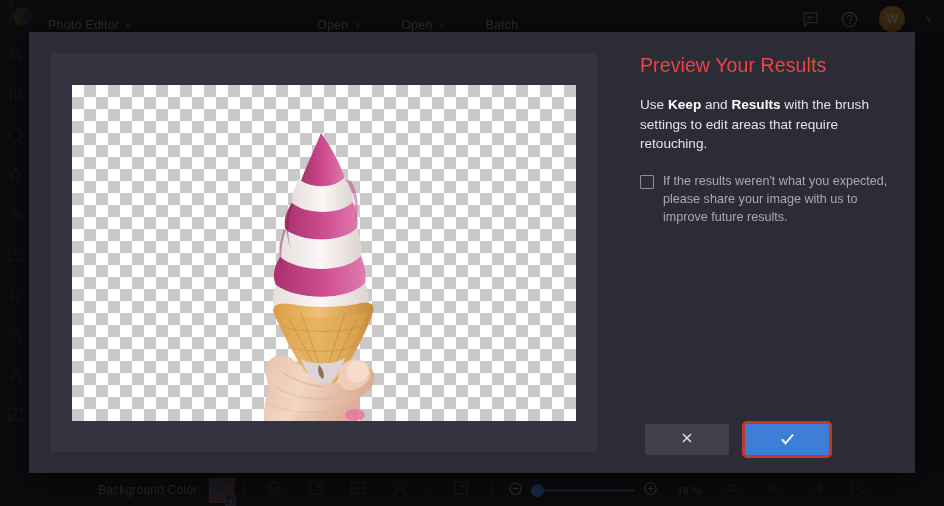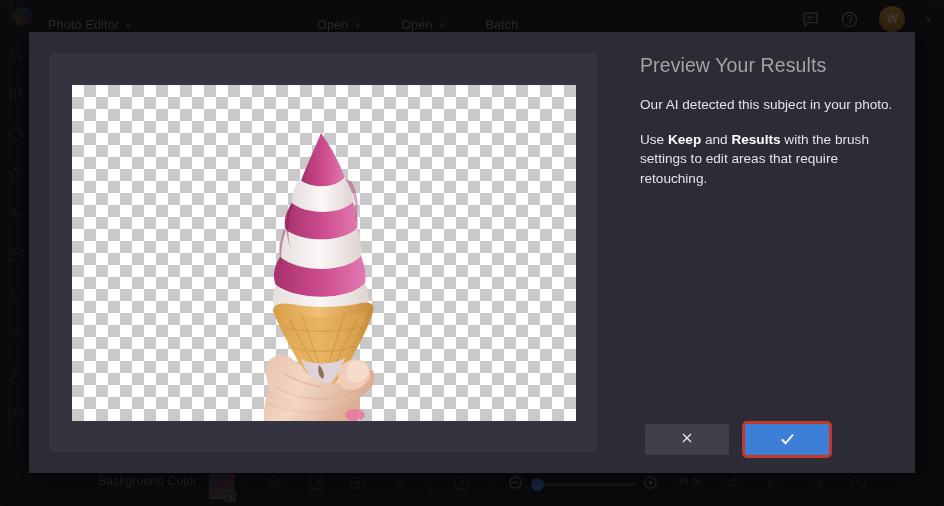--- a/index.html
+++ b/index.html
@@ -54,21 +54,21 @@
   .rail {
     position: absolute; left: 0; top: 32px; width: 30px; height: 442px;
     background: #141416; display: flex; flex-direction: column;
     align-items: center; padding-top: 14px; gap: 19px; z-index: 1;
   }
   .rail-ic { opacity: .20; }
 
   
   .bottombar {
     position: absolute; left: 0; bottom: 0; width: 944px; height: 32px;
-    background: #131316; display: flex; align-items: flex-start; z-index: 1;
+    background: #131316; display: flex; align-items: center; z-index: 1;
   }
   .bb-label { color:#6f6f79; font-size:12px; margin-left:98px; letter-spacing:.2px; }
   .bg-swatch {
     width: 25px; height: 25px; margin-left: 12px; position: relative;
     background: #4a4a52; border: 1px solid #5a5a63;
   }
   .bg-swatch::after{
     content:""; position:absolute; left:-3px; top:11px; width:34px; height:2px;
     background:#b03030; transform: rotate(-45deg);
   }
@@ -120,21 +120,21 @@
   .subject {
     position: absolute; left: 50%; transform: translateX(-50%);
     bottom: 0; top: 42px; width: 150px;
   }
 
   .modal-right {
     width: 297px; background: #2b2c36; padding: 22px 20px 0 22px;
     display: flex; flex-direction: column;
   }
   .panel-title {
-    color: #a3a3a3; font-size: 19.5px; font-weight: normal; margin-bottom: 18px;
+    color: #ef4444; font-size: 19.5px; font-weight: normal; margin-bottom: 18px;
     letter-spacing: .1px;
   }
   .para {
     color: #e2e2e9; font-size: 13.6px; line-height: 19.5px; margin-bottom: 15px;
   }
   .para b { font-weight: bold; color:#fff;margin-top:8px; }
   .checkrow { display: flex; gap: 9px; margin-top: 3px; }
   .cbox {
     width: 14px; height: 14px; min-width: 14px; margin-top: 3px;
     border: 1px solid #8d8d99; border-radius: 1px; background: transparent;
@@ -412,26 +412,29 @@
               <ellipse cx="106" cy="288" rx="10" ry="6" fill="#e8789f" opacity=".85"></ellipse>
             </svg>
           </div>
         </div>
       </div>
     </div>
 
     <div class="modal-right">
       <div class="panel-title">Preview Your Results</div>
 
-      <div class="para">Our AI detected this subject in your photo.</div>
 
       <div class="para">
         <span>Use </span><b>Keep</b><span> and </span><b>Results</b><span> with the brush settings to edit areas that require retouching.</span>
       </div>
 
+      <div class="checkrow">
+        <div class="cbox"></div>
+        <div class="cbox-label">If the results weren't what you expected, please share your image with us to improve future results.</div>
+      </div>
 
       <div class="actions">
         <button class="btn btn-cancel">
           <span>
             <svg width="16" height="16" viewBox="0 0 24 24" fill="none" stroke="#e8e8ee" stroke-width="2">
                 <path d="M6 6l12 12M18 6L6 18"></path>
               </svg>
           </span>
         </button>
         <button class="btn btn-confirm">

